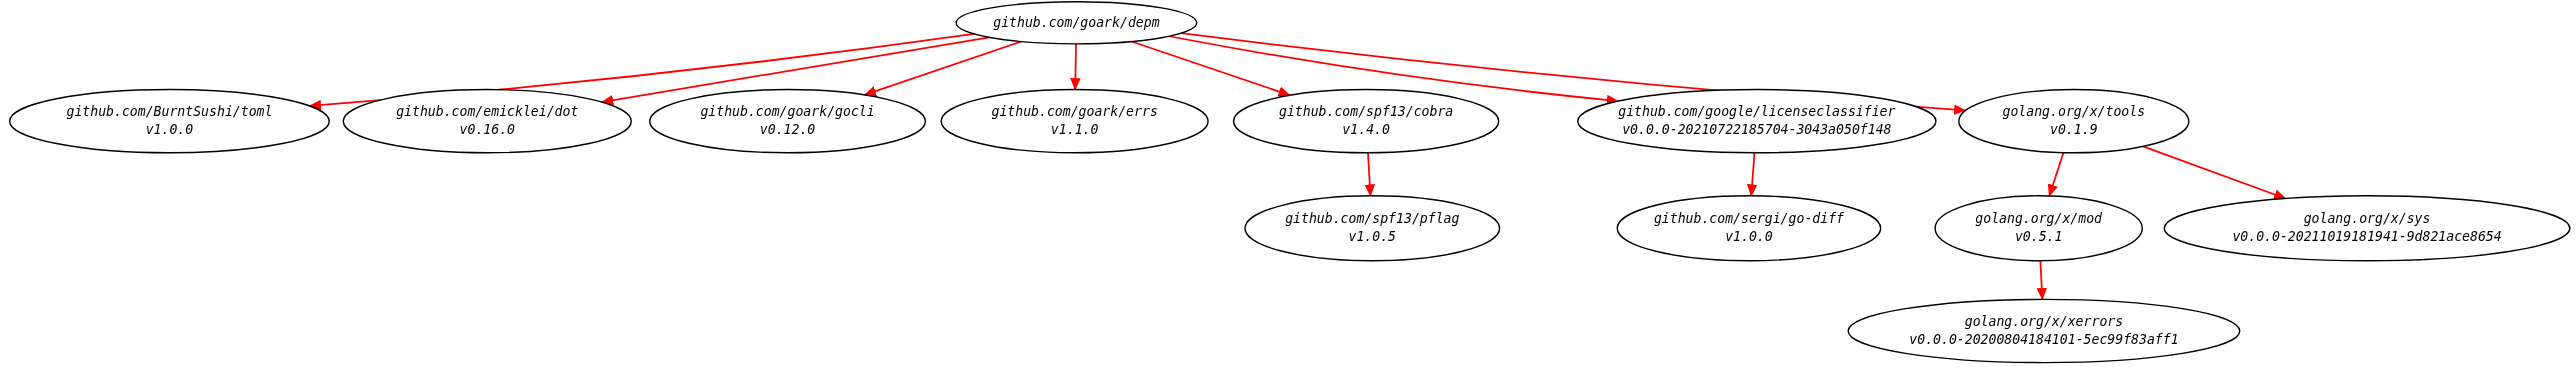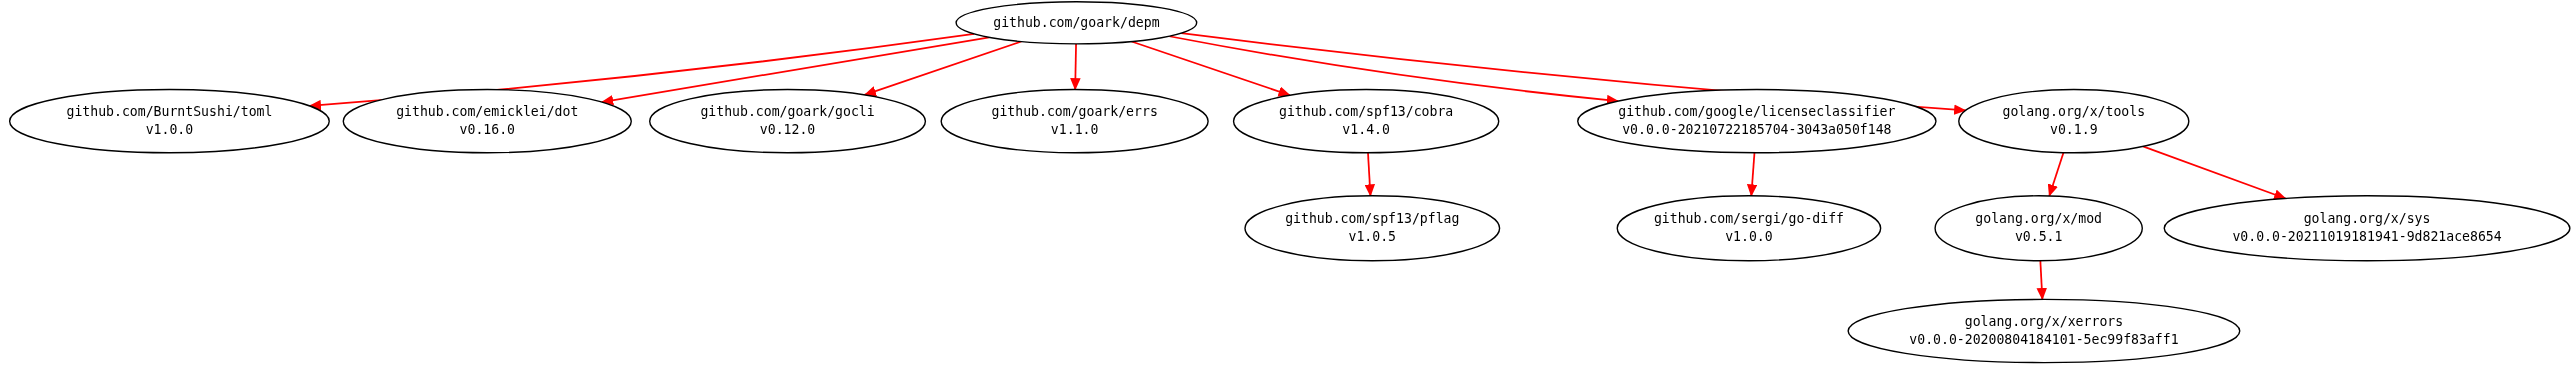--- a/index.html
+++ b/index.html
@@ -6,20 +6,21 @@
     margin: 0;
     padding: 0;
     width: 2576px;
     height: 367px;
     background: #ffffff;
     overflow: hidden;
   }
   .graph-wrap {
     width: 2484px;
     height: 367px;
+    font-style: italic;
   }
   svg {
     display: block;
   }
   .node-ellipse {
     fill: #ffffff;
     stroke: #000000;
     stroke-width: 1.6;
   }
   .node-text {

